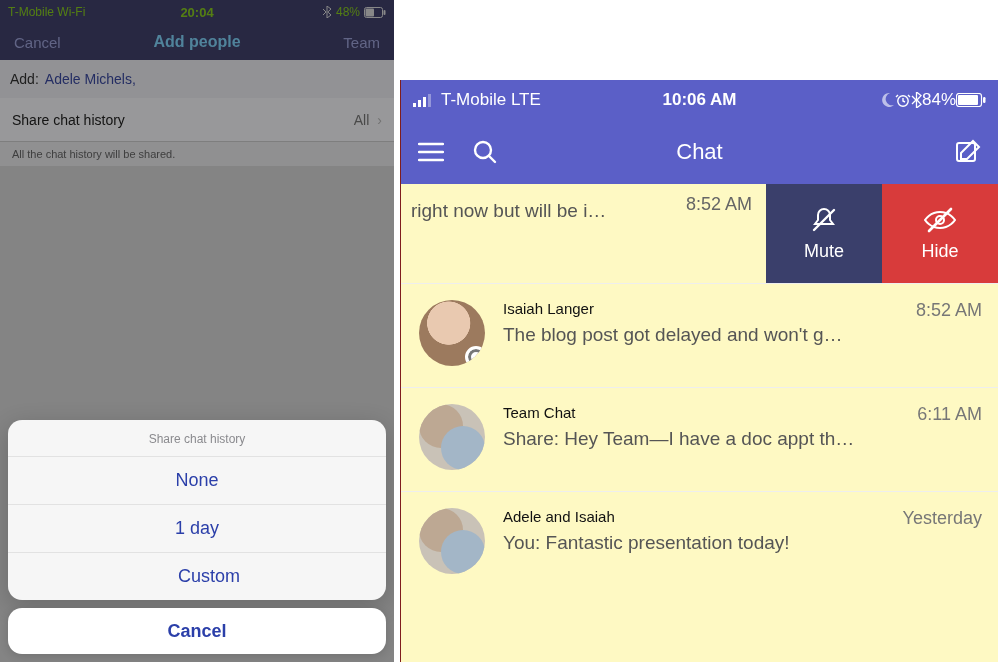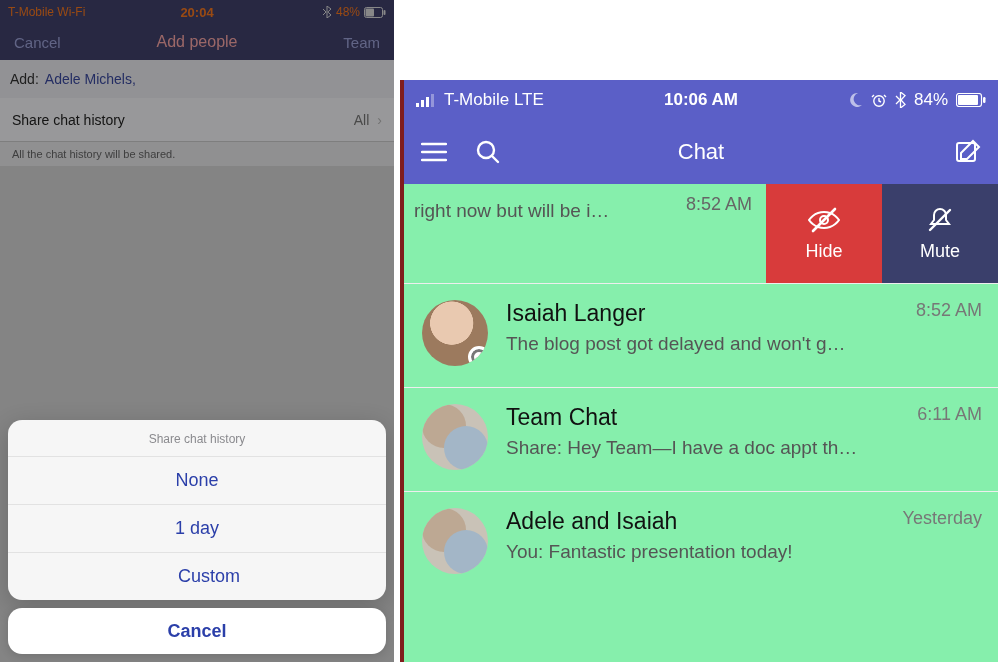--- a/index.html
+++ b/index.html
@@ -2,52 +2,52 @@
 <html><head>
 <meta charset="utf-8">
 <style>
   * { box-sizing: border-box; margin: 0; padding: 0; }
   html, body { width: 999px; height: 662px; font-family: -apple-system, "Helvetica Neue", Arial, sans-serif; background:#fff; }
   .stage { position: relative; width: 999px; height: 662px; background:#fff; }
 
   
   .left-phone { position:absolute; left:0; top:0; width:394px; height:662px; background:#d6d6d6; overflow:hidden; }
   
-  .lp-status { position:absolute; left:0; right:0; top:0; height:24px; background:#3a3a66; opacity:.95; display:flex; align-items:center; justify-content:space-between; padding:10px 8px; font-size:12px; color:#f97316; }
+  .lp-status { position:absolute; left:0; right:0; top:0; height:24px; background:#3a3a66; opacity:.95; display:flex; align-items:center; justify-content:space-between; padding:10px 8px; font-size:12px; color:#84cc16; }
   .lp-status .center { position:absolute; left:0; right:0; text-align:center; font-weight:600; font-size:13px; }
   .lp-status .right { display:flex; align-items:center; gap:4px; }
   
   .lp-nav { position:absolute; left:0; right:0; top:24px; height:36px; background:#3a3a66; opacity:.95; display:flex; align-items:center; justify-content:space-between; padding:0 14px; }
   .lp-nav .btn { color:#9aa0d8; font-size:15px; }
-  .lp-nav .title { color:#fca5a5; font-size:16px; font-weight:400; position:absolute; left:0; right:0; text-align:center; }
+  .lp-nav .title { color:#7dd3fc; font-size:16px; font-weight:700; position:absolute; left:0; right:0; text-align:center; }
   
   .lp-addrow { position:absolute; left:0; right:0; top:60px; height:38px; background:#ececf0; display:flex; align-items:center; padding:0 10px; font-size:14px; color:#555; }
   .lp-addrow .label { margin-right:6px; color:#333; }
   .lp-addrow .chip { color:#3b4aa0; }
   
   .lp-sharerow { position:absolute; left:0; right:0; top:98px; height:44px; background:#f6f6f8; border-bottom:1px solid #ccc; display:flex; align-items:center; justify-content:space-between; padding:0 12px; font-size:14px; color:#222; }
   .lp-sharerow .right { display:flex; align-items:center; gap:8px; color:#777;text-align:right; }
   .lp-sharerow .chev { color:#b8b8b8; }
   .lp-note { position:absolute; left:0; right:0; top:142px; padding:6px 12px; font-size:11px; color:#666; background:#e8e8ea; }
   
   .lp-dimoverlay { position:absolute; inset:0; background:rgba(0,0,0,0.38); }
   
   .lp-sheet { position:absolute; left:8px; right:8px; bottom:62px; background:rgba(248,248,248,0.98); border-radius:14px; overflow:hidden; box-shadow:0 6px 24px rgba(0,0,0,.2); }
   .lp-sheet .header { text-align:center; font-size:12px; color:#8a8a8e; padding:12px 0 10px; border-bottom:1px solid rgba(0,0,0,.08); }
   .lp-sheet .opt { text-align:center; font-size:18px; color:#2b3fa9; padding:13px 0; border-bottom:1px solid rgba(0,0,0,.08); }
   .lp-sheet .opt:last-child { border-bottom:none;margin-left:24px; }
   .lp-cancel { position:absolute; left:8px; right:8px; bottom:8px; height:46px; background:#fff; border-radius:14px; display:flex; align-items:center; justify-content:center; font-size:18px; color:#2b3fa9; font-weight:600; box-shadow:0 2px 10px rgba(0,0,0,.15); }
 
   
-  .right-phone { position:absolute; left:400px; top:80px; width:598px; height:582px; background:#86efac; overflow:hidden; border-left:4px solid #7f1d1d;}
+  .right-phone { position:absolute; left:400px; top:80px; width:598px; height:582px; background:#fef9c3; overflow:hidden; border-left:1px solid #7f1d1d;}
   
   .rp-status { position:relative; height:40px; background:#5b5fc7; color:#fff; display:flex; align-items:center; justify-content:space-between; padding:0 12px; font-size:17px; }
   .rp-status .carrier { display:flex; align-items:center; gap:8px; font-weight:500; }
   .rp-status .clock { position:absolute; left:0; right:0; text-align:center; font-weight:600; }
-  .rp-status .right { display:flex; align-items:center; gap:8px; font-weight:500; }
+  .rp-status .right { display:flex; align-items:center; gap:0; font-weight:500; }
   
   .rp-top { position:relative; height:64px; background:#5b5fc7; color:#fff; display:flex; align-items:center; padding:0 16px; }
   .rp-top .title { position:absolute; left:0; right:0; text-align:center; font-size:22px; font-weight:500; }
   .rp-top .icon { width:28px; height:28px; display:inline-flex; align-items:center; justify-content:center; }
   .rp-top .spacer { flex:1; }
   
   .rp-swiped { display:flex; height:100px; border-bottom:1px solid #eee; }
   .rp-swiped .content { flex:1; padding:10px 14px 10px 10px; position:relative; }
   .rp-swiped .content .namepart { font-size:22px; color:#111; }
   .rp-swiped .content .time { position:absolute; right:14px; top:10px; font-size:18px; color:#666; }
@@ -58,21 +58,21 @@
   
   .rp-item { display:flex; align-items:flex-start; height:104px; border-bottom:1px solid #eee; padding:16px 16px 12px 18px; }
   .rp-item:last-child { border-bottom:none; }
   .rp-avatar { width:66px; height:66px; border-radius:50%; background:#c9c2b7; flex-shrink:0; position:relative; overflow:hidden; }
   .rp-avatar.group .tl, .rp-avatar.group .br { position:absolute; width:44px; height:44px; border-radius:50%; background:#bca; }
   .rp-avatar.group .tl { left:0; top:0; background:#bda893;}
   .rp-avatar.group .br { right:0; bottom:0; background:#a3b6c7;}
   .rp-avatar .presence { position:absolute; right:-2px; bottom:-2px; width:22px; height:22px; border-radius:50%; border:3px solid #fff; background:#fff; }
   .rp-avatar .presence.inner { box-shadow: inset 0 0 0 3px #777; }
   .rp-text { flex:1; margin-left:18px; min-width:0; }
-  .rp-name { font-size:23px; color:#111; font-weight:500; }
+  .rp-name { font-size:15px; color:#111; font-weight:500; }
   .rp-time { float:right; font-size:18px; color:#777; font-weight:400; }
   .rp-preview { font-size:19px; color:#555; margin-top:6px; white-space:nowrap; overflow:hidden; text-overflow:ellipsis; }
 
   
   .av1 { background: radial-gradient(circle at 45% 35%, #e9c9b0 0 38%, #9c7a5e 39% 100%); }
   .av3a { background: radial-gradient(circle at 40% 38%, #e9c9b0 0 36%, #533e33 37% 100%); }
   .av3b { background: radial-gradient(circle at 55% 40%, #e0c4a8 0 34%, #7a8899 35% 100%); }
 
   
   svg { display:block; }
@@ -201,38 +201,38 @@
             <path d="M18 2l6 6-12 12h-6v-6z" fill="none" stroke="#fff" stroke-width="2"></path>
           </svg>
       </span>
     </div>
 
     <div class="rp-swiped">
       <div class="content">
         <div class="time">8:52 AM</div>
         <div class="preview">right now but will be i…</div>
       </div>
+      <div class="rp-action rp-mute">
+        <span>
+          <svg width="30" height="30" viewBox="0 0 30 30">
+              <path d="M15 4a6 6 0 0 0-6 6v5l-3 4h18l-3-4v-5a6 6 0 0 0-6-6z" fill="none" stroke="#fff" stroke-width="2"></path>
+              <path d="M5 25l20-20" stroke="#fff" stroke-width="2.4" stroke-linecap="round"></path>
+            </svg>
+        </span>
+        <span>Mute</span>
+      </div>
       <div class="rp-action rp-hide">
         <span>
           <svg width="34" height="30" viewBox="0 0 34 30">
               <path d="M2 15s5-8 15-8 15 8 15 8-5 8-15 8S2 15 2 15z" fill="none" stroke="#fff" stroke-width="2"></path>
               <circle cx="17" cy="15" r="4" fill="none" stroke="#fff" stroke-width="2"></circle>
               <path d="M6 26L28 4" stroke="#fff" stroke-width="2.6" stroke-linecap="round"></path>
             </svg>
         </span>
         <span>Hide</span>
-      </div>
-      <div class="rp-action rp-mute">
-        <span>
-          <svg width="30" height="30" viewBox="0 0 30 30">
-              <path d="M15 4a6 6 0 0 0-6 6v5l-3 4h18l-3-4v-5a6 6 0 0 0-6-6z" fill="none" stroke="#fff" stroke-width="2"></path>
-              <path d="M5 25l20-20" stroke="#fff" stroke-width="2.4" stroke-linecap="round"></path>
-            </svg>
-        </span>
-        <span>Mute</span>
       </div>
     </div>
 
     <div class="rp-item">
       <div class="rp-avatar av1">
         <div class="presence inner"></div>
       </div>
       <div class="rp-text">
         <div>
           <span class="rp-time">8:52 AM</span>

